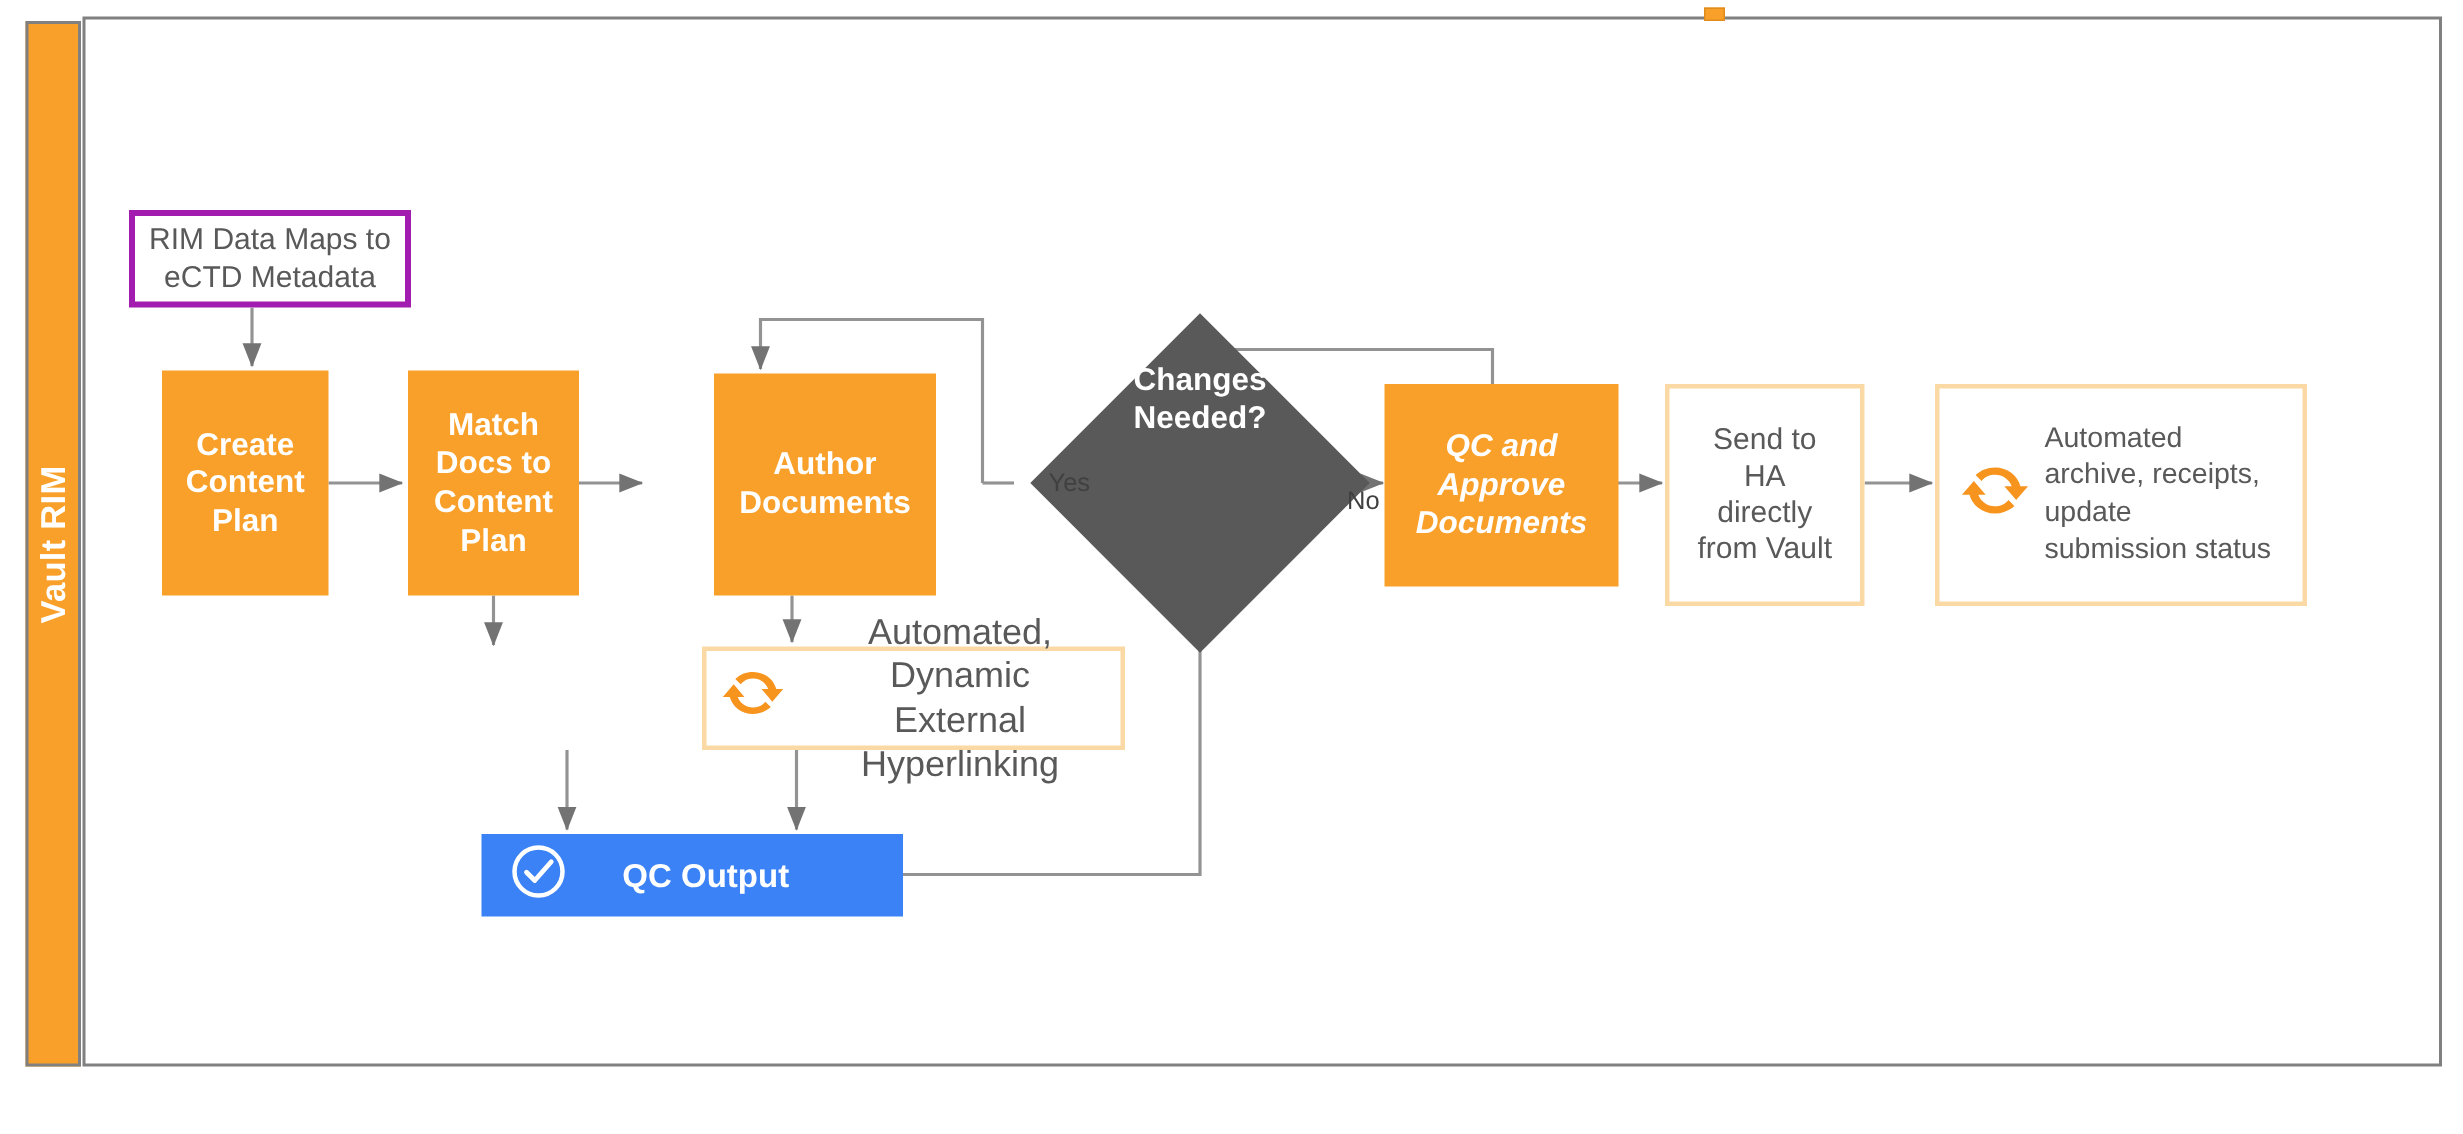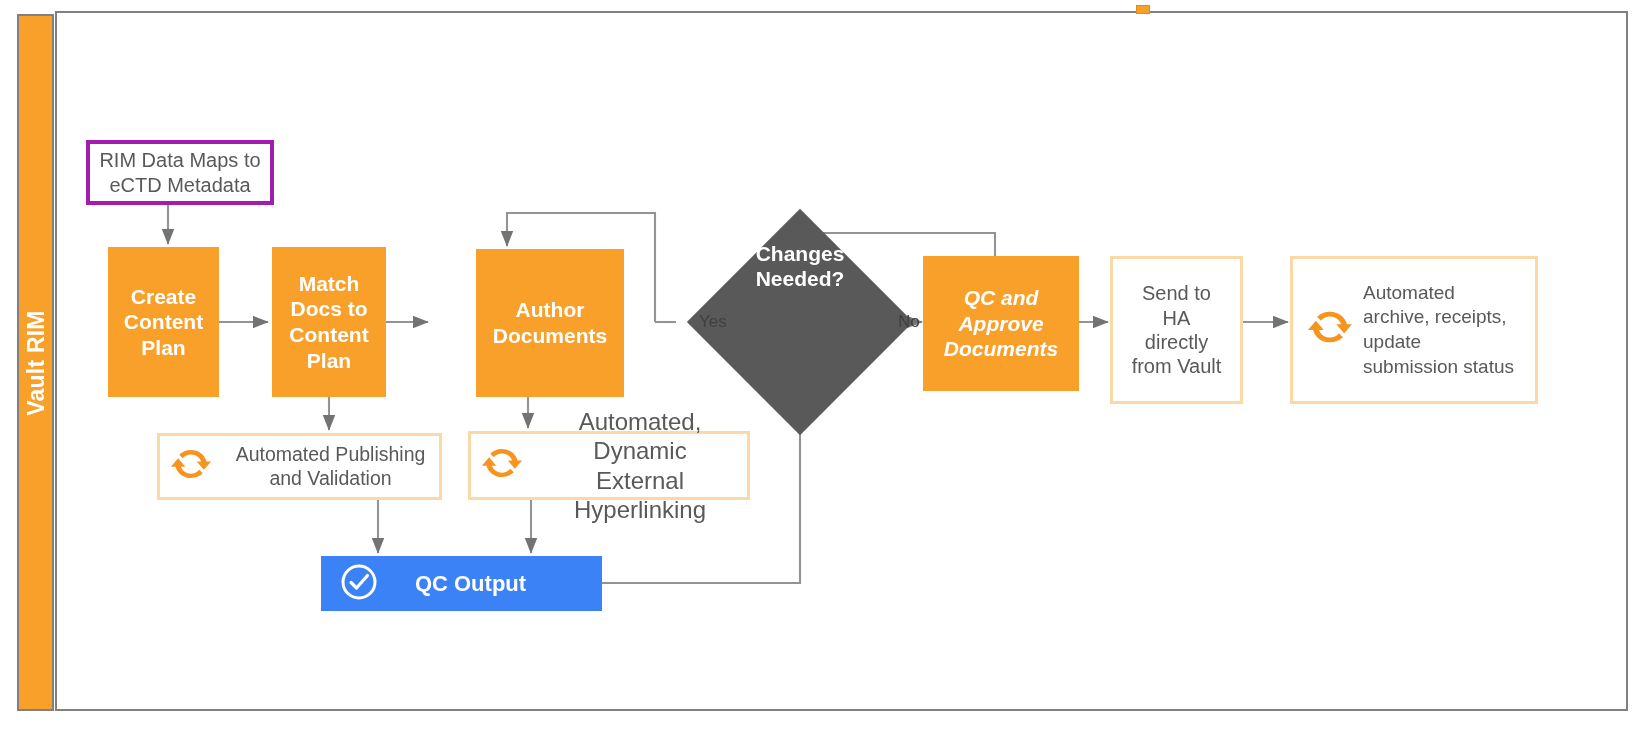--- a/index.html
+++ b/index.html
@@ -253,21 +253,21 @@
     <div class="diamond-shape"></div>
     <div class="diamond-text">
       <span>
         <span>Changes</span><br>
         <span>Needed?</span>
       </span>
     </div>
   </div>
 
   <div class="edge-label" style="left:679px; top:312px;">Yes</div>
-  <div class="edge-label" style="left:878px; top:312px;">No</div>
+  <div class="edge-label" style="left:878px; top:324px;">No</div>
 
   <div class="node solid" style="left:923px; top:256px; width:156px; height:135px;font-style:italic;">
     <span>
       <span>QC and</span><br>
       <span>Approve</span><br>
       <span>Documents</span>
     </span>
   </div>
 
   <div class="node thinoutline iconbox leftalign" style="left:1290px; top:256px; width:248px; height:148px; padding-left:14px;">
@@ -287,32 +287,20 @@
 
   <div class="node thinoutline" style="left:1110px; top:256px; width:133px; height:148px;">
     <span>
       <span>Send to</span><br>
       <span>HA</span><br>
       <span>directly</span><br>
       <span>from Vault</span>
     </span>
   </div>
 
-  <div class="node thinoutline iconbox" style="left:157px; top:433px; width:285px; height:67px;">
-    <span style="flex:none;">
-      <svg width="42" height="42" viewBox="0 0 48 48" xmlns="http://www.w3.org/2000/svg">
-        <path d="M24 13c5.4 0 9.9 3.3 11.6 8h-5.1l8.2 9.6L47 21h-5.3C39.7 13.4 32.6 8 24 8c-5.3 0-10 2-13.5 5.3l4.1 4.1C17.1 14.3 20.4 13 24 13z" fill="#F7941E"></path>
-        <path d="M24 35c-5.4 0-9.9-3.3-11.6-8h5.1L9.3 17.4 1 27h5.3C8.3 34.6 15.4 40 24 40c5.3 0 10-2 13.5-5.3l-4.1-4.1C30.9 33.7 27.6 35 24 35z" fill="#F7941E"></path>
-      </svg>
-    </span>
-    <span class="label" style="font-size:19.5px;">
-      <span>Automated Publishing</span><br>
-      <span>and Validation</span>
-    </span>
-  </div>
 
   <div class="node thinoutline iconbox" style="left:468px; top:431px; width:282px; height:69px;">
     <span style="flex:none;">
       <svg width="42" height="42" viewBox="0 0 48 48" xmlns="http://www.w3.org/2000/svg">
         <path d="M24 13c5.4 0 9.9 3.3 11.6 8h-5.1l8.2 9.6L47 21h-5.3C39.7 13.4 32.6 8 24 8c-5.3 0-10 2-13.5 5.3l4.1 4.1C17.1 14.3 20.4 13 24 13z" fill="#F7941E"></path>
         <path d="M24 35c-5.4 0-9.9-3.3-11.6-8h5.1L9.3 17.4 1 27h5.3C8.3 34.6 15.4 40 24 40c5.3 0 10-2 13.5-5.3l-4.1-4.1C30.9 33.7 27.6 35 24 35z" fill="#F7941E"></path>
       </svg>
     </span>
     <span class="label" style="font-size:24px;">
       <span>Automated, Dynamic</span><br>

